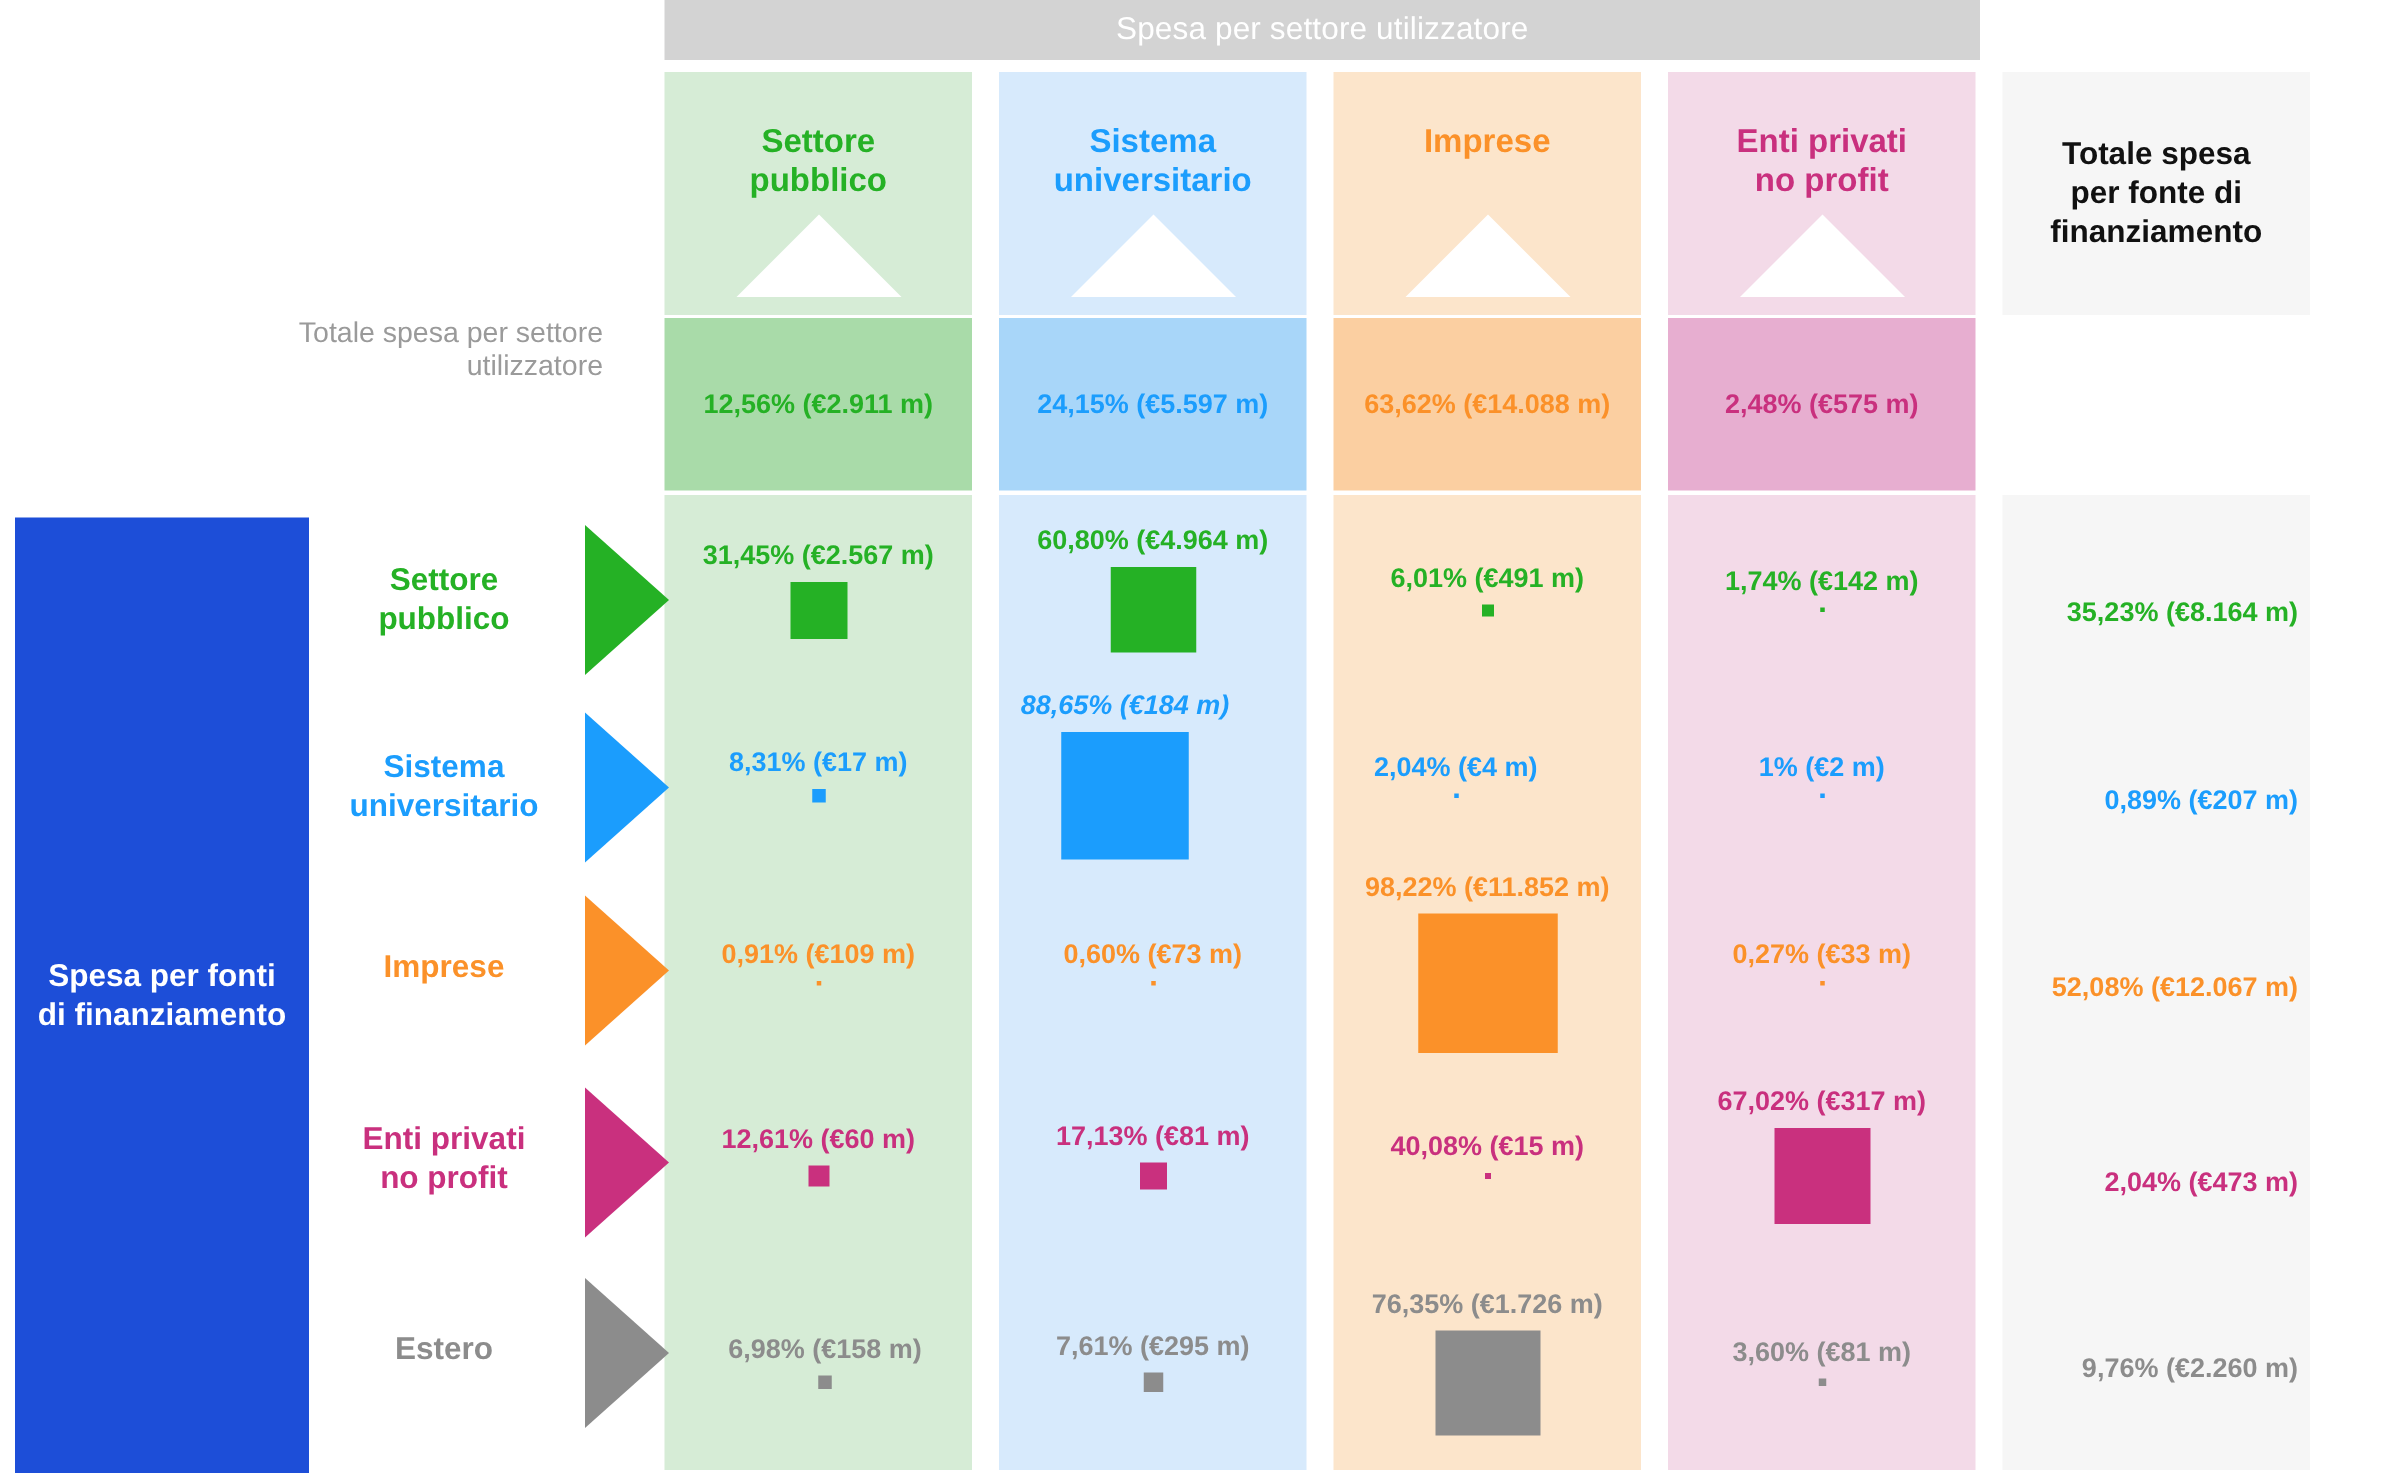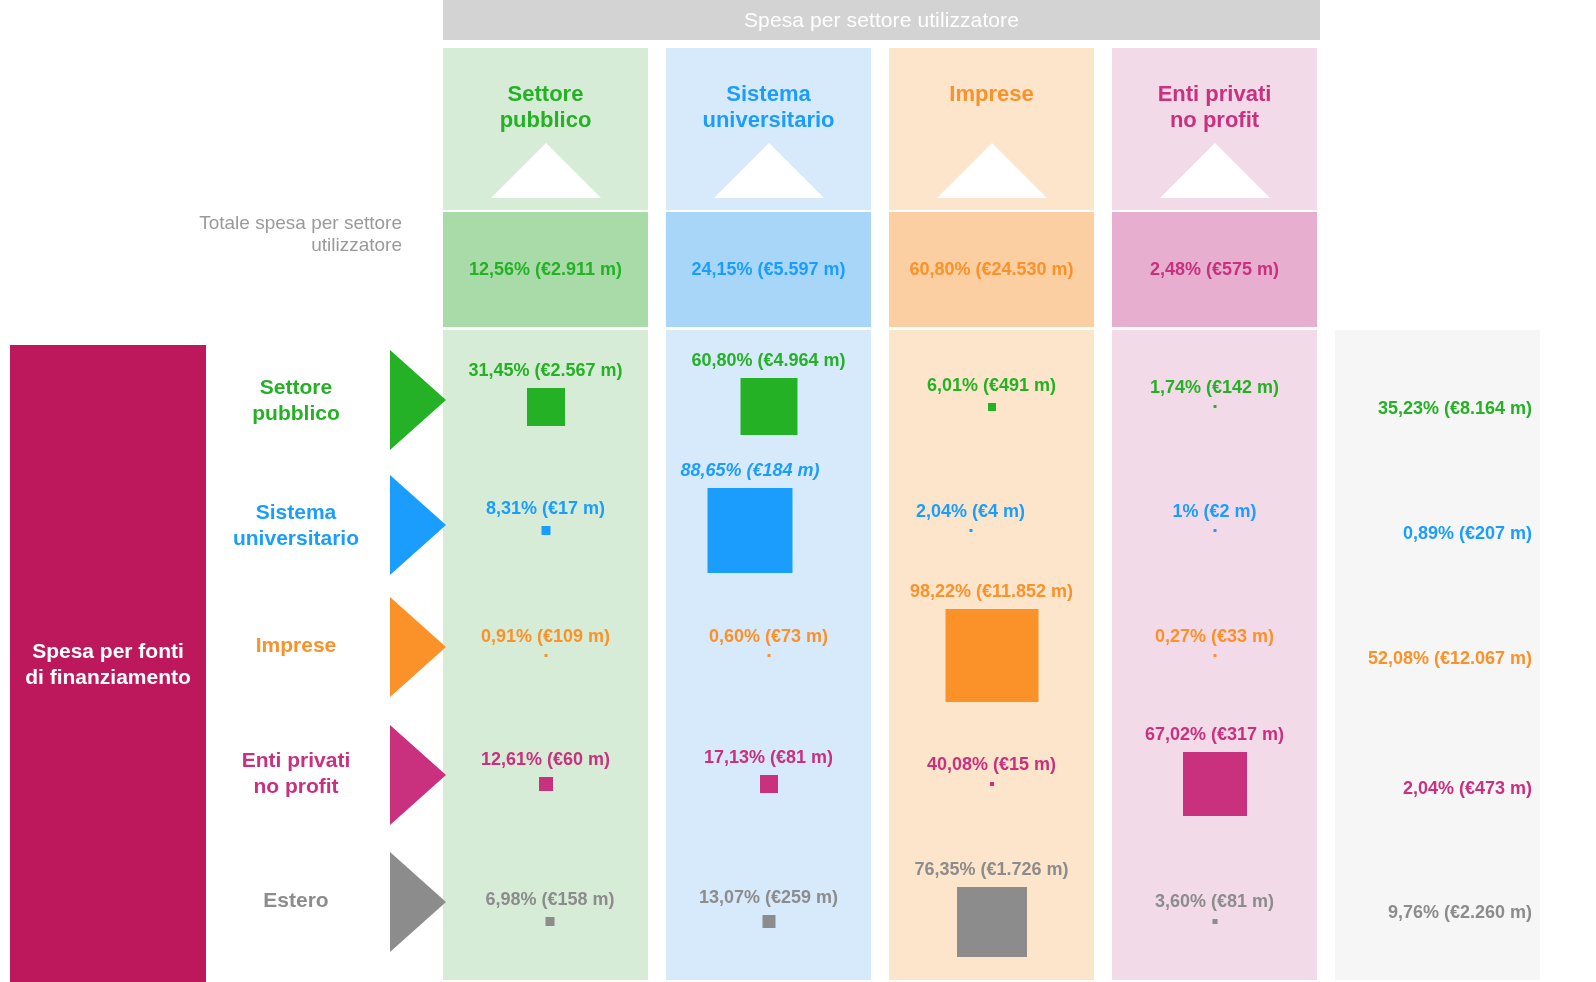--- a/index.html
+++ b/index.html
@@ -88,21 +88,21 @@
   }
   .rt-cell {
     position: absolute; right: 8px;
     font-size: 18px; font-weight: bold; text-align: right;
     white-space: nowrap;
   }
 
   
   #left-panel {
     left: 10px; top: 345px; width: 196px; height: 637px;
-    background: #be185d;
+    background: #1d4ed8;
     display: flex; align-items: center; justify-content: center;
   }
   #left-panel .ttl {
     color: #ffffff; font-size: 21px; font-weight: bold;
     line-height: 26px; text-align: center; white-space: pre-line;
   }
 
   
   .row-label {
     left: 206px; width: 180px;
@@ -178,31 +178,36 @@
       </div>
     </div>
 
   <div class="abs" id="tot-row-label">
     <span>Totale spesa per
 settore utilizzatore</span>
   </div>
   <div id="sector-totals">
       <div class="abs tot-sector" style="left: 443px; width: 205px; background: rgb(169, 219, 169); color: rgb(37, 177, 37);">12,56% (€2.911 m)</div>
       <div class="abs tot-sector" style="left: 666px; width: 205px; background: rgb(168, 214, 249); color: rgb(27, 157, 253);">24,15% (€5.597 m)</div>
-      <div class="abs tot-sector" style="left: 889px; width: 205px; background: rgb(251, 207, 161); color: rgb(251, 145, 41);">60,80% (€24.530 m)</div>
+      <div class="abs tot-sector" style="left: 889px; width: 205px; background: rgb(251, 207, 161); color: rgb(251, 145, 41);">63,62% (€14.088 m)</div>
       <div class="abs tot-sector" style="left: 1112px; width: 205px; background: rgb(231, 174, 208); color: rgb(201, 48, 126);">2,48% (€575 m)</div>
     </div>
 
   <div id="sector-bodies">
       <div class="abs sector-body" style="left: 443px; width: 205px; background: rgb(214, 236, 214);"></div>
       <div class="abs sector-body" style="left: 666px; width: 205px; background: rgb(215, 234, 252);"></div>
       <div class="abs sector-body" style="left: 889px; width: 205px; background: rgb(252, 229, 203);"></div>
       <div class="abs sector-body" style="left: 1112px; width: 205px; background: rgb(243, 218, 232);"></div>
     </div>
 
+  <div class="abs" id="rt-head">
+    <span class="ttl">Totale spesa
+per fonte di
+finanziamento</span>
+  </div>
   <div class="abs" id="rt-body">
       <div class="rt-cell" style="top: 68px; color: rgb(37, 177, 37);">35,23% (€8.164 m)</div>
       <div class="rt-cell" style="top: 193px; color: rgb(27, 157, 253);">0,89% (€207 m)</div>
       <div class="rt-cell" style="top: 318px; color: rgb(251, 145, 41);">52,08% (€12.067 m)</div>
       <div class="rt-cell" style="top: 448px; color: rgb(201, 48, 126);">2,04% (€473 m)</div>
       <div class="rt-cell" style="top: 572px; color: rgb(140, 140, 140);">9,76% (€2.260 m)</div>
     </div>
 
   <div class="abs" id="left-panel">
     <span class="ttl">Spesa per fonti
@@ -288,21 +293,21 @@
       </div>
       <div class="cell" style="left: 1112px; top: 705px; width: 205px; height: 130px;">
         <div class="lbl" style="top: 19px; color: rgb(201, 48, 126);">67,02% (€317 m)</div>
         <div class="sq" style="top: 47px; width: 64px; height: 64px; background: rgb(201, 48, 126);"></div>
       </div>
       <div class="cell" style="left: 443px; top: 835px; width: 214px; height: 145px;">
         <div class="lbl" style="top: 54px; color: rgb(140, 140, 140);">6,98% (€158 m)</div>
         <div class="sq" style="top: 82px; width: 9px; height: 9px; background: rgb(140, 140, 140);"></div>
       </div>
       <div class="cell" style="left: 666px; top: 835px; width: 205px; height: 145px;">
-        <div class="lbl" style="top: 52px; color: rgb(140, 140, 140);">13,07% (€259 m)</div>
+        <div class="lbl" style="top: 52px; color: rgb(140, 140, 140);">7,61% (€295 m)</div>
         <div class="sq" style="top: 80px; width: 13px; height: 13px; background: rgb(140, 140, 140);"></div>
       </div>
       <div class="cell" style="left: 889px; top: 835px; width: 205px; height: 145px;">
         <div class="lbl" style="top: 23.5px; color: rgb(140, 140, 140);">76,35% (€1.726 m)</div>
         <div class="sq" style="top: 51.5px; width: 70px; height: 70px; background: rgb(140, 140, 140);"></div>
       </div>
       <div class="cell" style="left: 1112px; top: 835px; width: 205px; height: 145px;">
         <div class="lbl" style="top: 56px; color: rgb(140, 140, 140);">3,60% (€81 m)</div>
         <div class="sq" style="top: 84px; width: 5px; height: 5px; background: rgb(140, 140, 140);"></div>
       </div>

